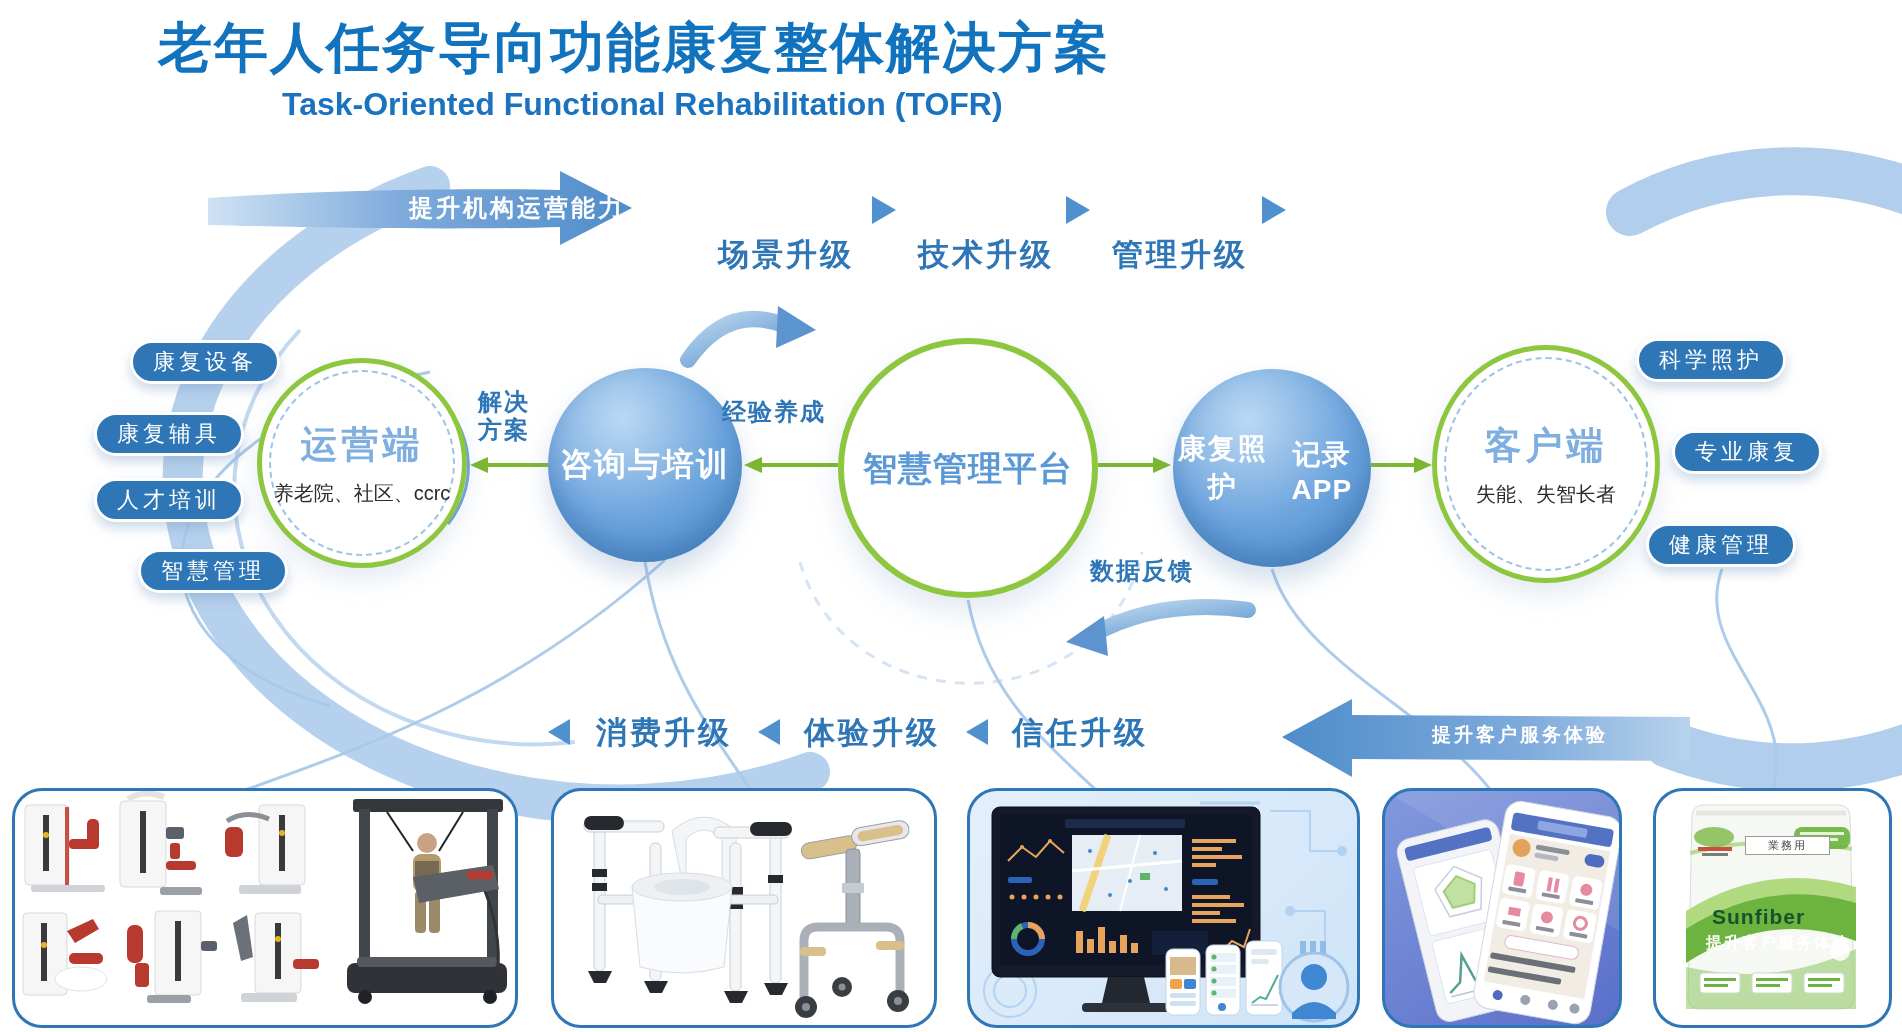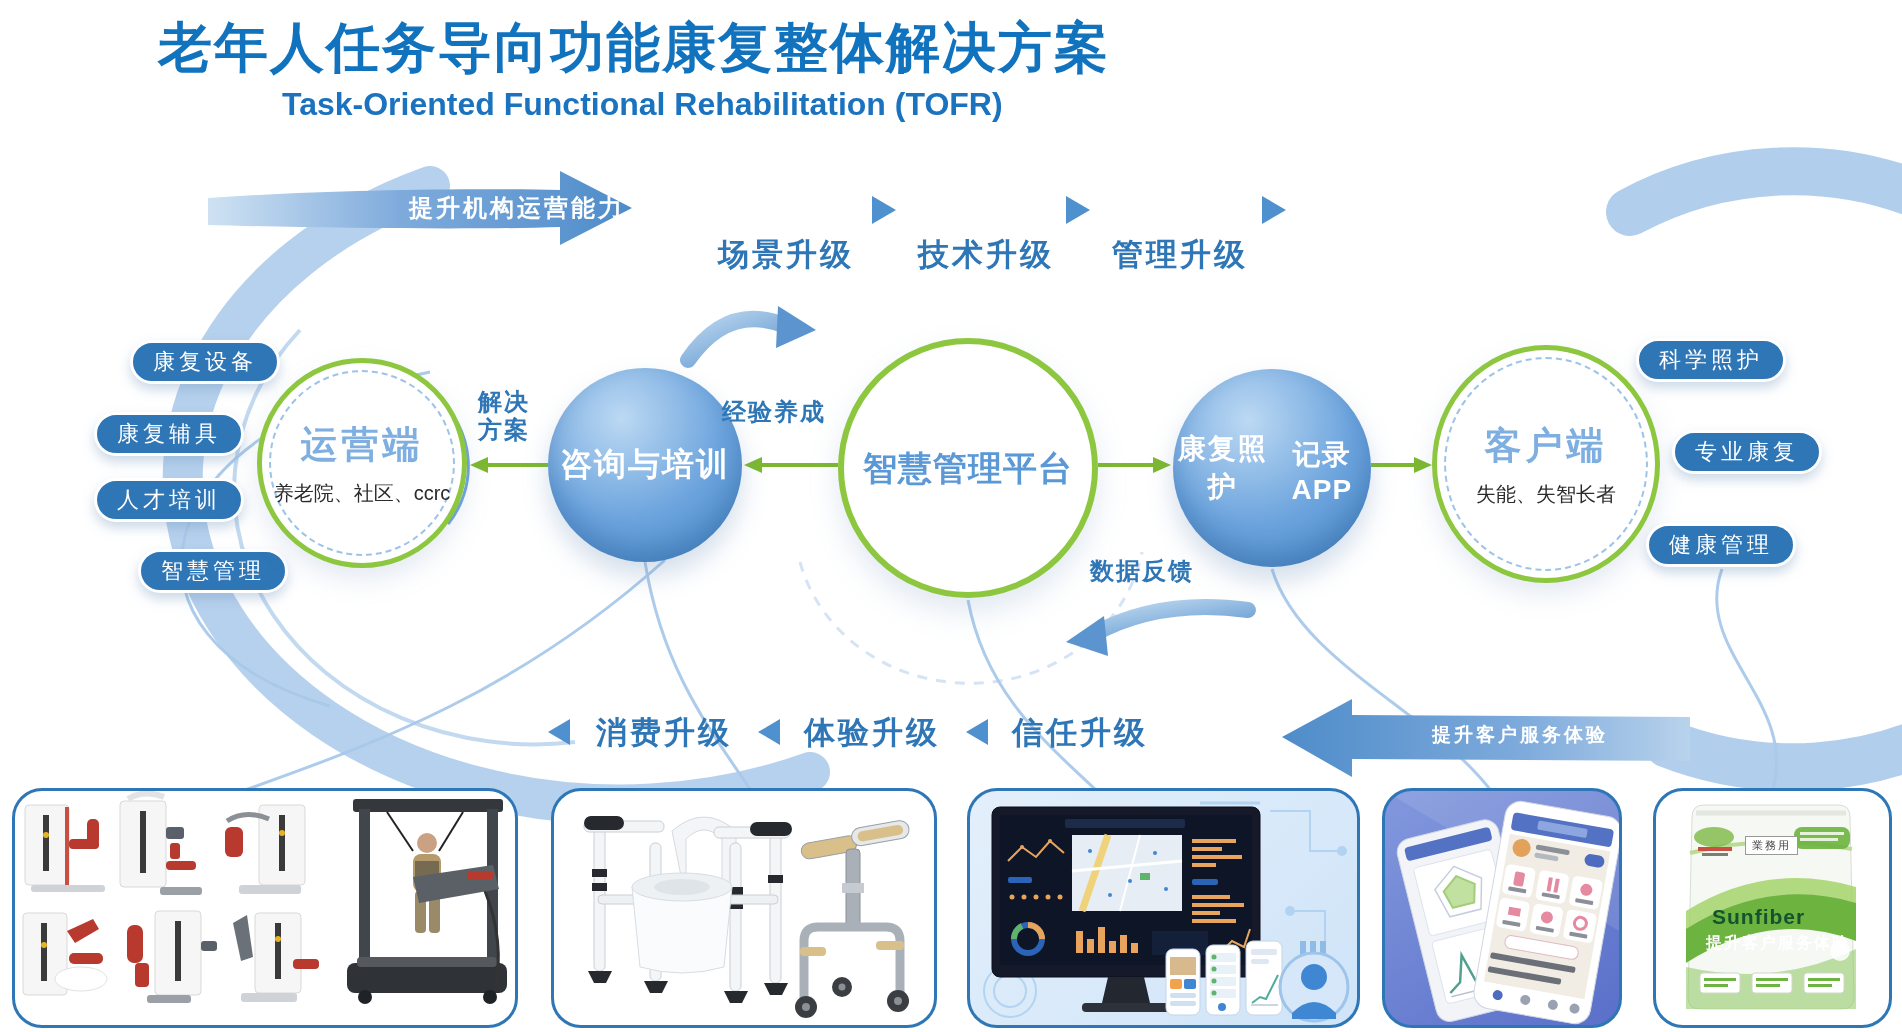--- a/index.html
+++ b/index.html
@@ -73,21 +73,21 @@
   }
   
   .photo-box{
     background:#ffffff;border:3px solid #2f76b6;border-radius:30px;overflow:hidden;box-sizing:border-box;
   }
   .photo-box svg{display:block;}
   .sf-brand{left:1712px;top:905px;font-size:21px;font-weight:bold;color:#14532d;letter-spacing:1px;}
   .sf-brand-jp{left:1706px;top:933px;font-size:16px;font-weight:bold;color:#ffffff;letter-spacing:2px;}
   .sf-tag{
     left:1745px;top:836px;font-size:11px;color:#444;border:1px solid #999;background:#fff;
-    padding:1px 6px;letter-spacing:2px;
+    padding:1px 22px;letter-spacing:2px;
   }
 </style>
 </head>
 <body>
 
 <svg class="abs" style="left:0;top:0;z-index:0" width="1902" height="1032" viewBox="0 0 1902 1032">
   <defs>
     <linearGradient id="bandL" x1="0" y1="0" x2="1" y2="0">
       <stop offset="0" stop-color="#cfe2f3"></stop>
         <stop offset="0.45" stop-color="#7fabdc"></stop>

